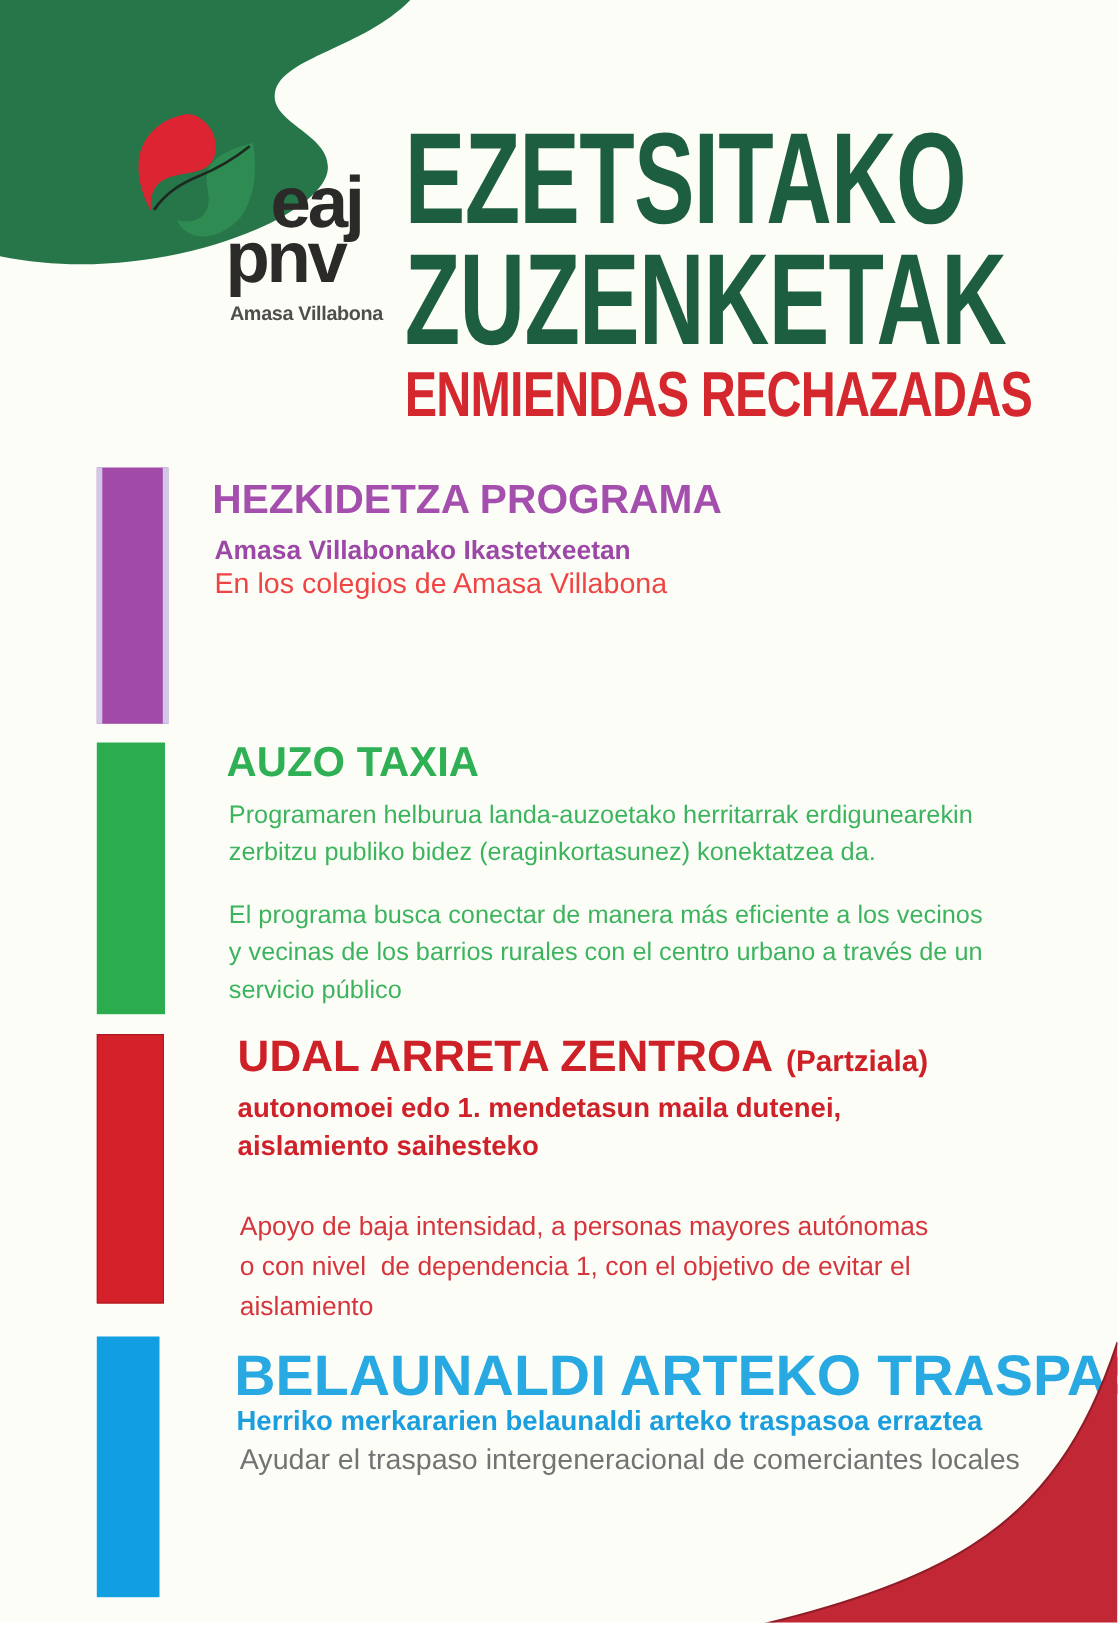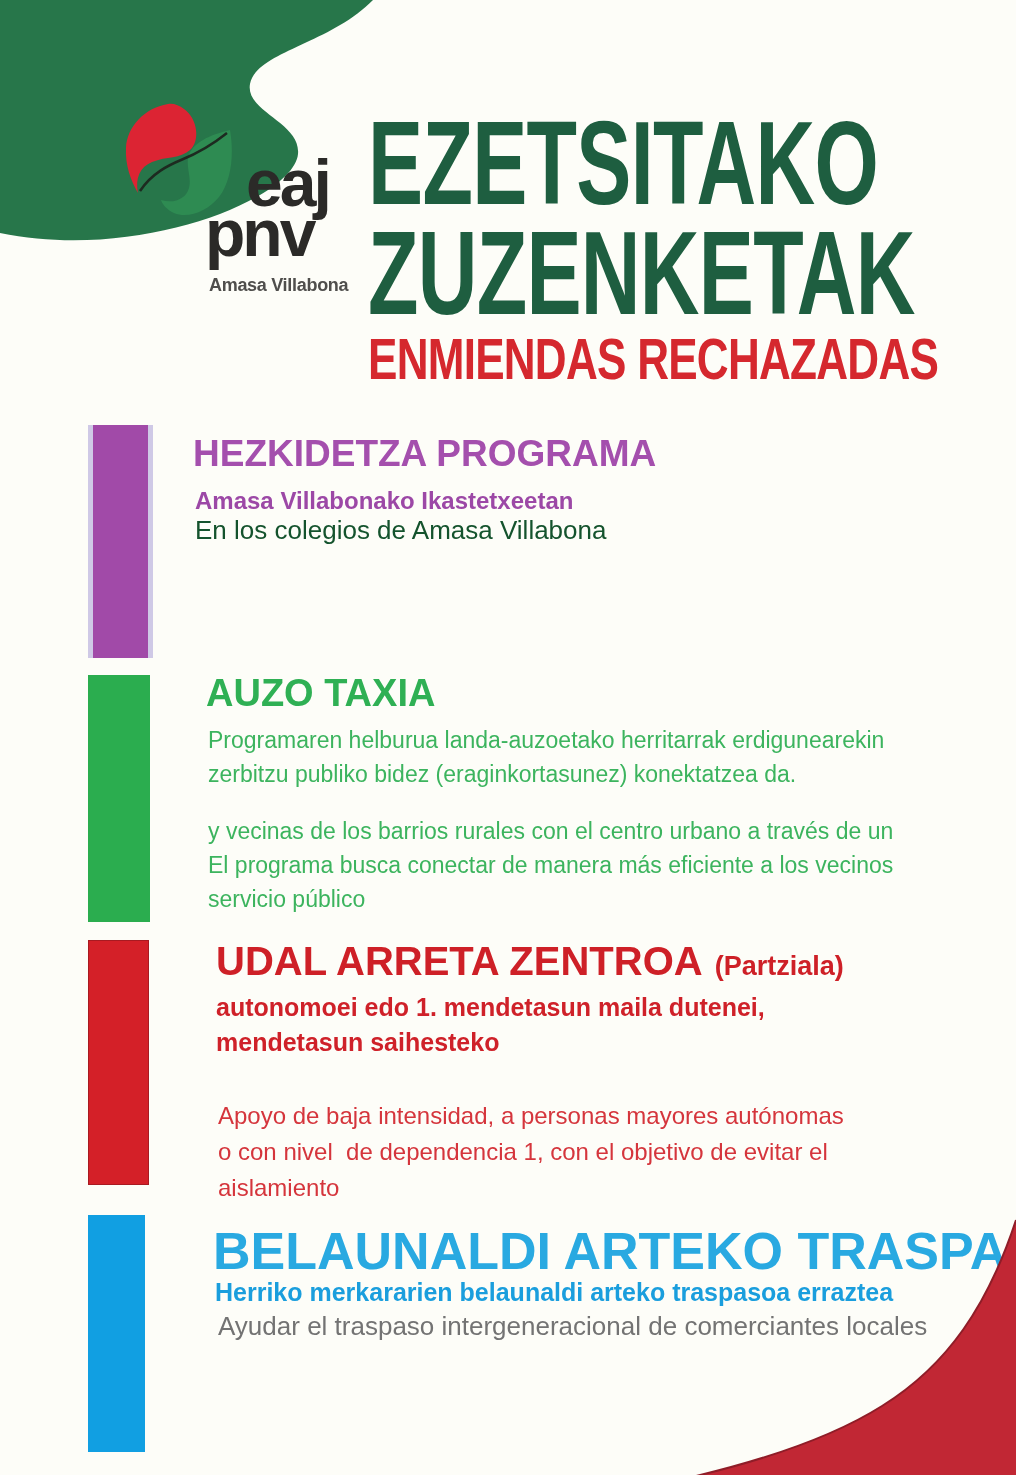--- a/index.html
+++ b/index.html
@@ -68,45 +68,45 @@
   <div class="hdr-line" style="left: 368px; top: 214px; font-size: 118px; transform: scaleX(0.7); color: rgb(30, 94, 64);">ZUZENKETAK</div>
   <div class="hdr-line" style="left: 368px; top: 330px; font-size: 58px; transform: scaleX(0.76); color: rgb(213, 40, 46);">ENMIENDAS RECHAZADAS</div>
 
   <div class="bar" style="left: 88px; top: 425px; width: 55px; height: 233px; border-left: 5px solid rgb(207, 201, 230); border-right: 5px solid rgb(207, 201, 230); background: rgb(161, 74, 168); border-top-color: rgb(207, 201, 230); border-bottom-color: rgb(207, 201, 230);"></div>
   <div class="sec-title" style="left: 193px; top: 433px; font-size: 37px; color: rgb(164, 79, 173);">
     <span>HEZKIDETZA PROGRAMA</span>
   </div>
   <div class="para bold-txt" style="left: 195px; top: 486px; font-size: 24px; line-height: 30px; color: rgb(156, 72, 166);">
     <div class="line">Amasa Villabonako Ikastetxeetan</div>
   </div>
-  <div class="para" style="left: 195px; top: 514px; font-size: 26px; line-height: 32px; color: #14532d;">
+  <div class="para" style="left: 195px; top: 514px; font-size: 26px; line-height: 32px; color: #ef4444;">
     <div class="line">En los colegios de Amasa Villabona</div>
   </div>
 
   <div class="bar" style="left: 88px; top: 675px; width: 62px; height: 247px; background: rgb(43, 173, 79);"></div>
   <div class="sec-title" style="left: 206px; top: 672px; font-size: 38px; color: rgb(47, 176, 84);">
     <span>AUZO TAXIA</span>
   </div>
   <div class="para" style="left: 208px; top: 723px; font-size: 23px; line-height: 34px; color: rgb(60, 180, 94);">
     <div class="line">Programaren helburua landa-auzoetako herritarrak erdigunearekin</div>
     <div class="line">zerbitzu publiko bidez (eraginkortasunez) konektatzea da.</div>
   </div>
   <div class="para" style="left: 208px; top: 814px; font-size: 23px; line-height: 34px; color: rgb(60, 180, 94);">
+    <div class="line">El programa busca conectar de manera más eficiente a los vecinos</div>
     <div class="line">y vecinas de los barrios rurales con el centro urbano a través de un</div>
-    <div class="line">El programa busca conectar de manera más eficiente a los vecinos</div>
     <div class="line">servicio público</div>
   </div>
 
   <div class="bar" style="left: 88px; top: 940px; width: 59px; height: 243px; border: 1px solid rgb(168, 26, 33); background: rgb(212, 32, 40);"></div>
   <div class="sec-title" style="left: 216px; top: 938px; font-size: 40px; color: rgb(206, 32, 39);">
     <span>UDAL ARRETA ZENTROA</span><span class="note">(Partziala)</span>
   </div>
   <div class="para bold-txt" style="left: 216px; top: 990px; font-size: 25px; line-height: 35px; color: rgb(207, 33, 41);">
     <div class="line">autonomoei edo 1. mendetasun maila dutenei,</div>
-    <div class="line">mendetasun saihesteko</div>
+    <div class="line">aislamiento saihesteko</div>
   </div>
   <div class="para" style="left: 218px; top: 1098px; font-size: 24px; line-height: 36px; color: rgb(213, 53, 60);">
     <div class="line">Apoyo de baja intensidad, a personas mayores autónomas</div>
     <div class="line">o con nivel  de dependencia 1, con el objetivo de evitar el</div>
     <div class="line">aislamiento</div>
   </div>
 
   <div class="bar" style="left: 88px; top: 1215px; width: 57px; height: 237px; background: rgb(17, 159, 226);"></div>
   <div class="sec-title" style="left: 213px; top: 1222px; font-size: 52px; color: rgb(41, 169, 225);">
     <span>BELAUNALDI ARTEKO TRASPASOA</span>

